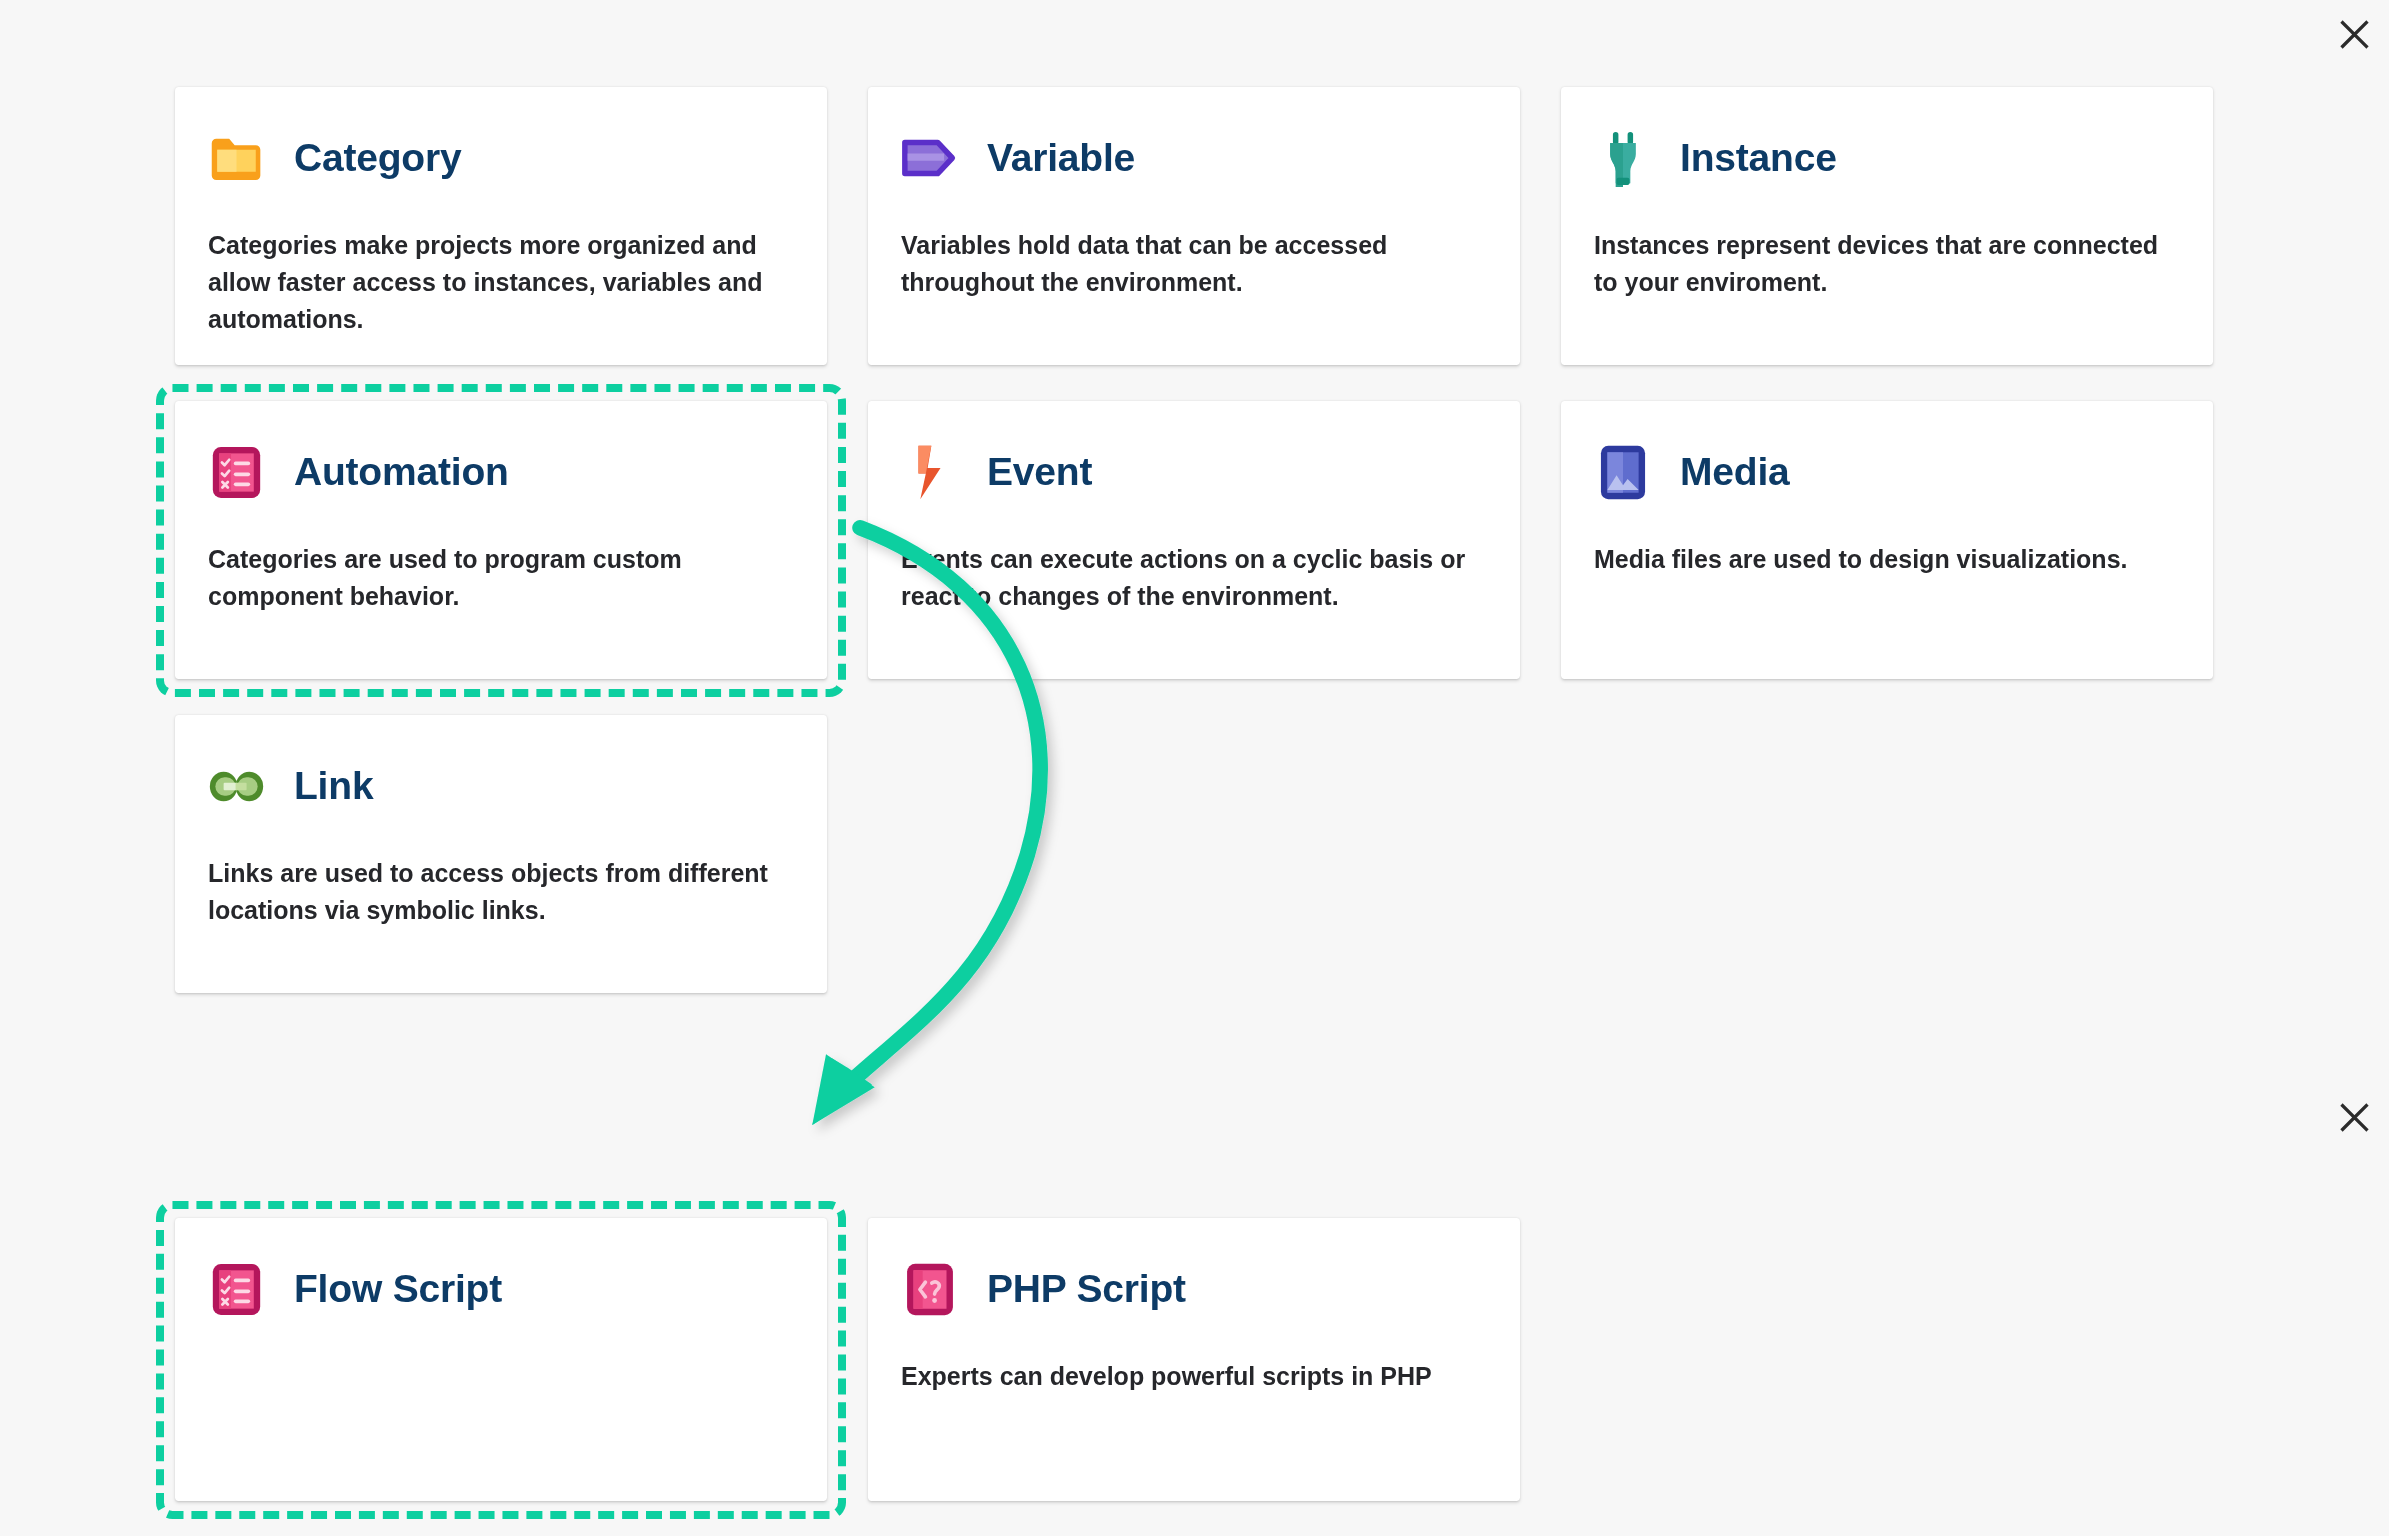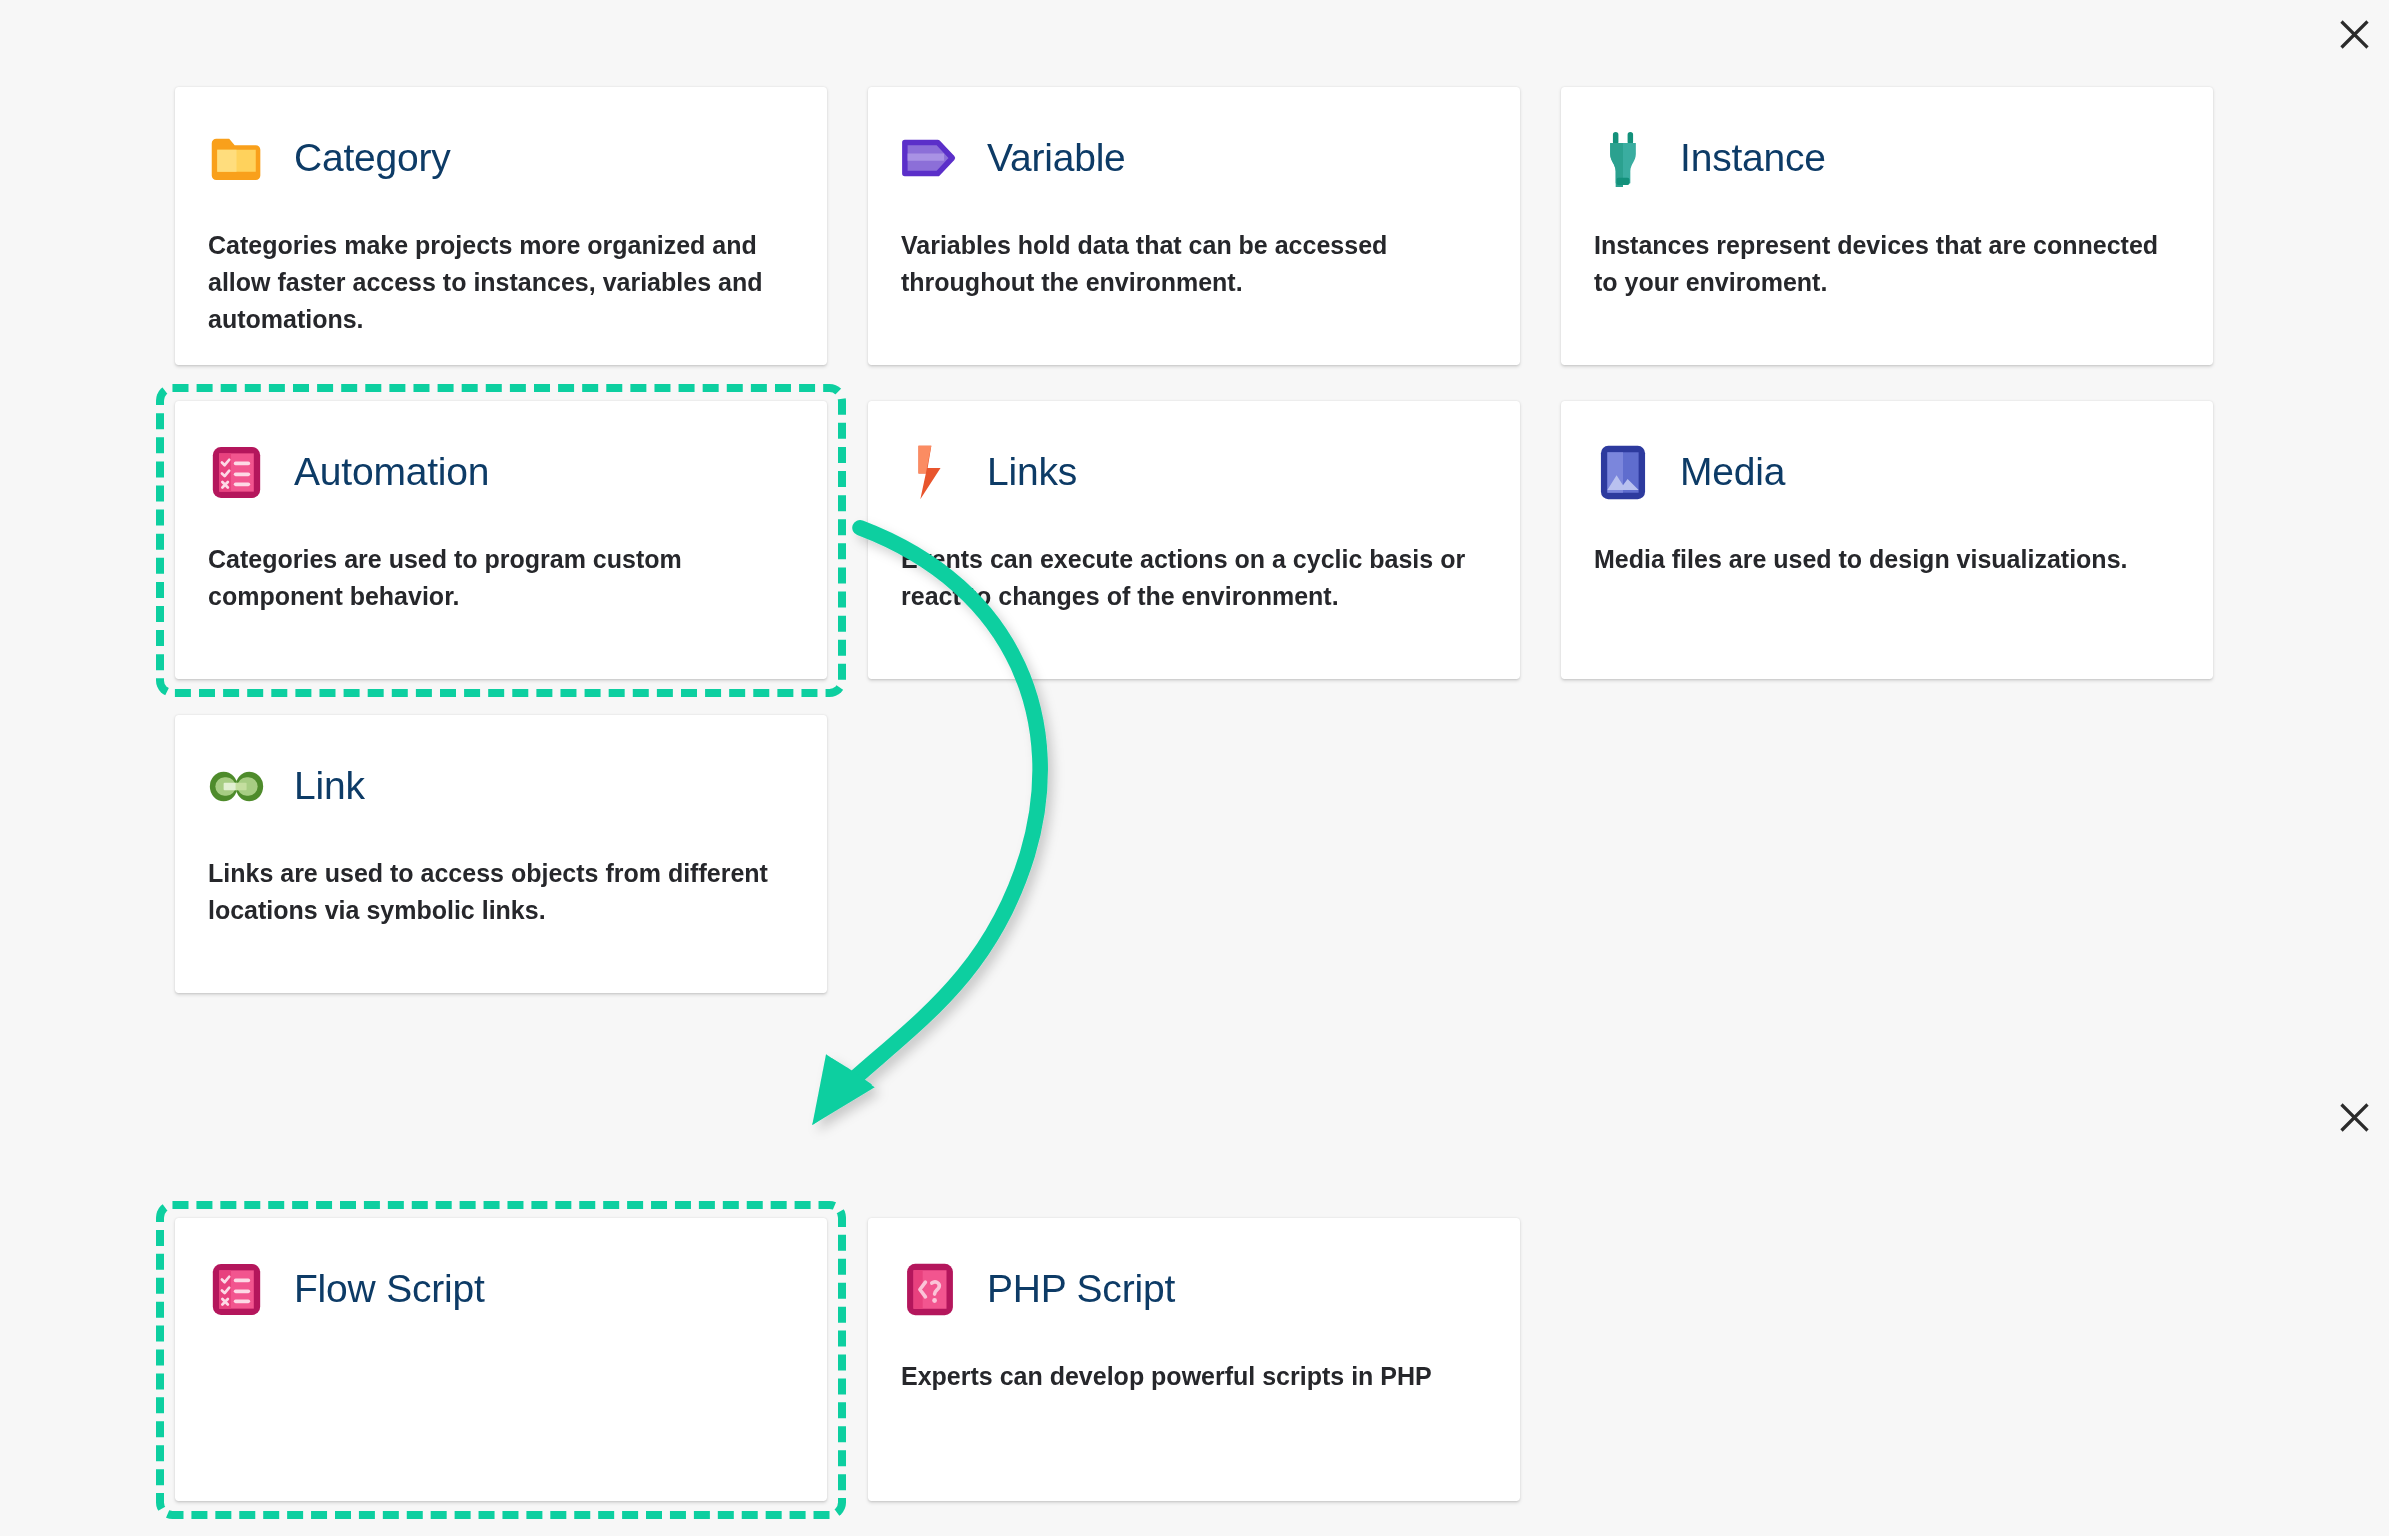--- a/index.html
+++ b/index.html
@@ -40,21 +40,21 @@
   .card.tall { height:283px; }
 
   .card-head { display:flex; align-items:center; height:64px; }
   .card-icon {
     width:57px; height:57px; flex:0 0 57px;
     margin-right:29px;
     display:flex; align-items:center; justify-content:center;
   }
   .card-icon svg { display:block; }
   .card-title {
-    font-size:39px; font-weight:400;
+    font-size:39px; font-weight:700;
     color:#0d3b66; letter-spacing:-0.2px;
     white-space:nowrap;
   }
   .card-desc {
     margin-top:37px;
     font-size:25px; line-height:37px;
     color:#26272b;
     max-width:588px;
     font-weight:bold;
   }
@@ -181,21 +181,21 @@
 
       <div class="grid-cell">
         <div class="card">
           <div class="card-head">
             <span class="card-icon">
               <svg width="37" height="57" viewBox="0 0 40 62">
                 <path d="M22 2H8v30h8L10 60l22-34H18z" fill="#e8552d"></path>
                 <path d="M22 2H8v30h8z" fill="#fb8c62"></path>
               </svg>
             </span>
-            <span class="card-title">Links</span>
+            <span class="card-title">Event</span>
           </div>
           <div class="card-desc">Events can execute actions on a cyclic basis or react to changes of the environment.</div>
         </div>
       </div>
 
       <div class="grid-cell">
         <div class="card">
           <div class="card-head">
             <span class="card-icon">
               <svg width="48" height="57" viewBox="0 0 52 62">

